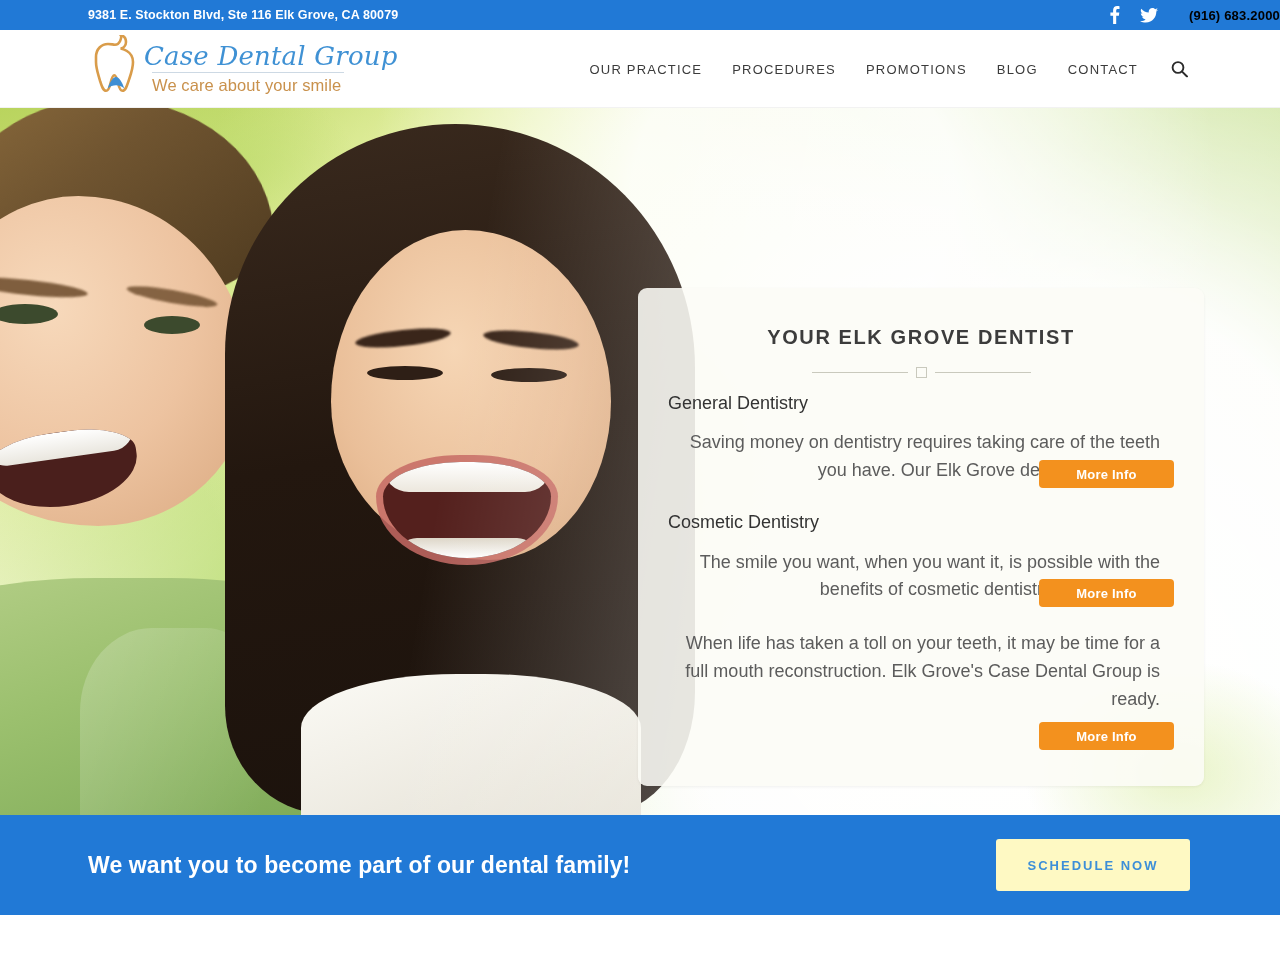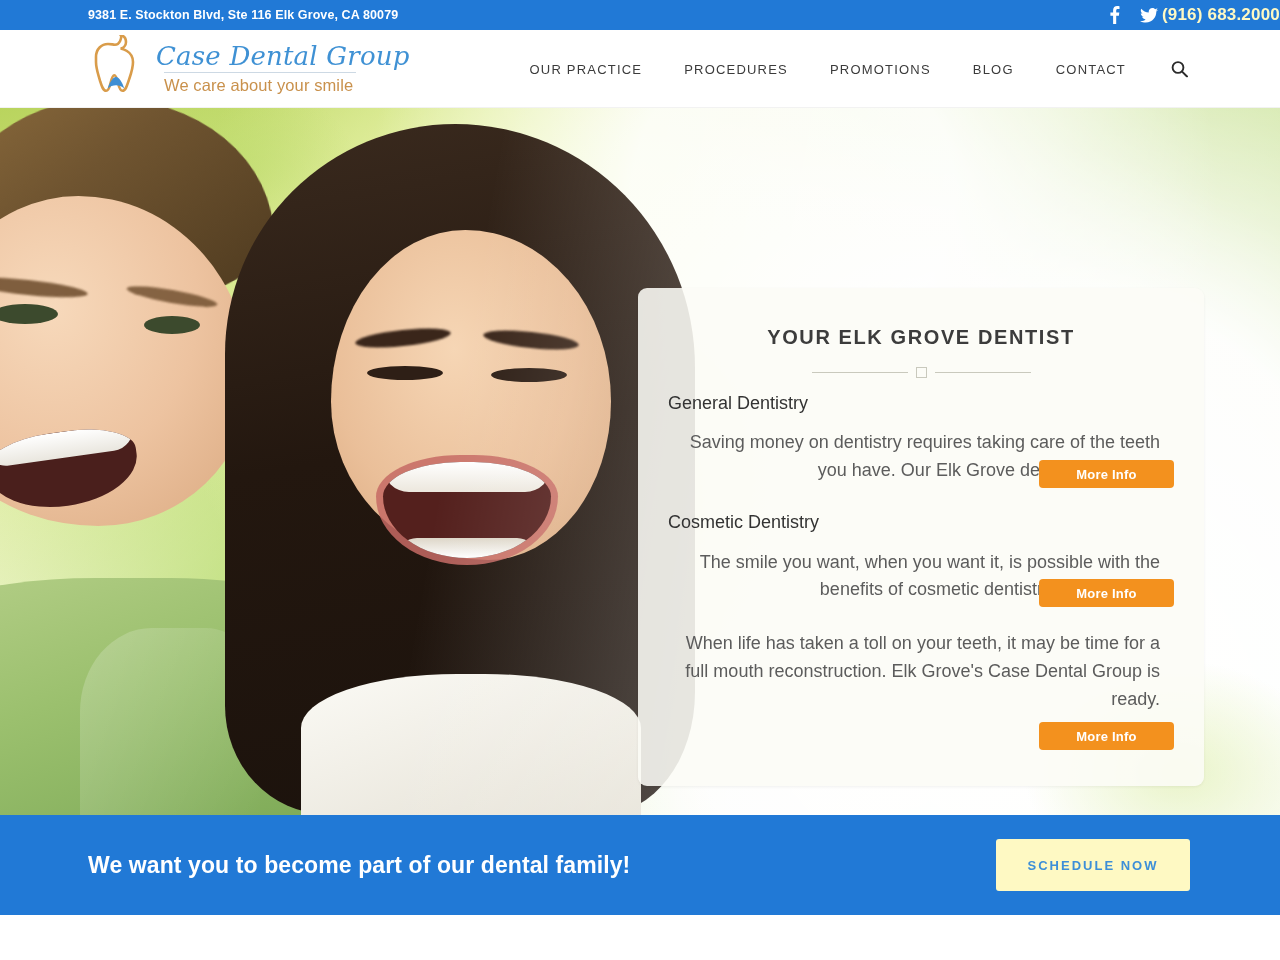--- a/index.html
+++ b/index.html
@@ -19,50 +19,50 @@
     font-size:12.5px; font-weight:bold; letter-spacing:.1px; white-space:nowrap;
   }
   .topbar-right{
     position:absolute; right:122px; top:50%; transform:translateY(-50%);
     display:flex; align-items:center; gap:20px;
   }
   .social-icon{ display:block; line-height:0; cursor:pointer; }
   .social-icon svg{ fill:#ffffff; display:block; }
   .topbar-phone{
     position:absolute; right:0; top:50%; transform:translateY(-50%);
-    font-size:17px; font-weight:bold; letter-spacing:.2px; white-space:nowrap;
-    color:#fef9c3; text-decoration:none;
+    font-size:13px; font-weight:bold; letter-spacing:.2px; white-space:nowrap;
+    color:#000000; text-decoration:none;
   }
 
   
   .header{
     height:78px; background:#ffffff; position:relative;
     display:flex; align-items:center;
     border-bottom:1px solid #f2f2f2;
   }
   .logo{
     position:absolute; left:88px; top:50%; transform:translateY(-50%);
-    display:flex; align-items:center; gap:12px; cursor:pointer; text-decoration:none;
+    display:flex; align-items:center; gap:0; cursor:pointer; text-decoration:none;
   }
   .logo-mark{ width:56px; height:68px; flex:0 0 56px; }
   .logo-text{ display:flex; flex-direction:column; justify-content:center; }
   .logo-title{
     font-family:"DejaVu Serif", serif; font-style:italic;
     font-size:26px; color:#3f91d4; line-height:1.05; letter-spacing:.2px;
     white-space:nowrap;
   }
   .logo-rule{ height:1px; background:#cdd9e4; margin:2px 0 3px 8px; width:192px; }
   .logo-tagline{
     font-size:16.5px; color:#c9914c; line-height:1.1; letter-spacing:.1px;
     white-space:nowrap; padding-left:8px;
   }
 
   .nav{
     position:absolute; right:88px; top:50%; transform:translateY(-50%);
-    display:flex; align-items:center; gap:12px;
+    display:flex; align-items:center; gap:0;
   }
   .nav-item{
     font-size:13px; font-weight:500; letter-spacing:1.2px;
     color:#3b3b3b; text-transform:uppercase; text-decoration:none;
     padding:0 15px; white-space:nowrap; cursor:pointer;
   }
   .nav-search{
     padding:0 4px 0 18px; display:flex; align-items:center; cursor:pointer;
   }
   .nav-search svg{ display:block; }

